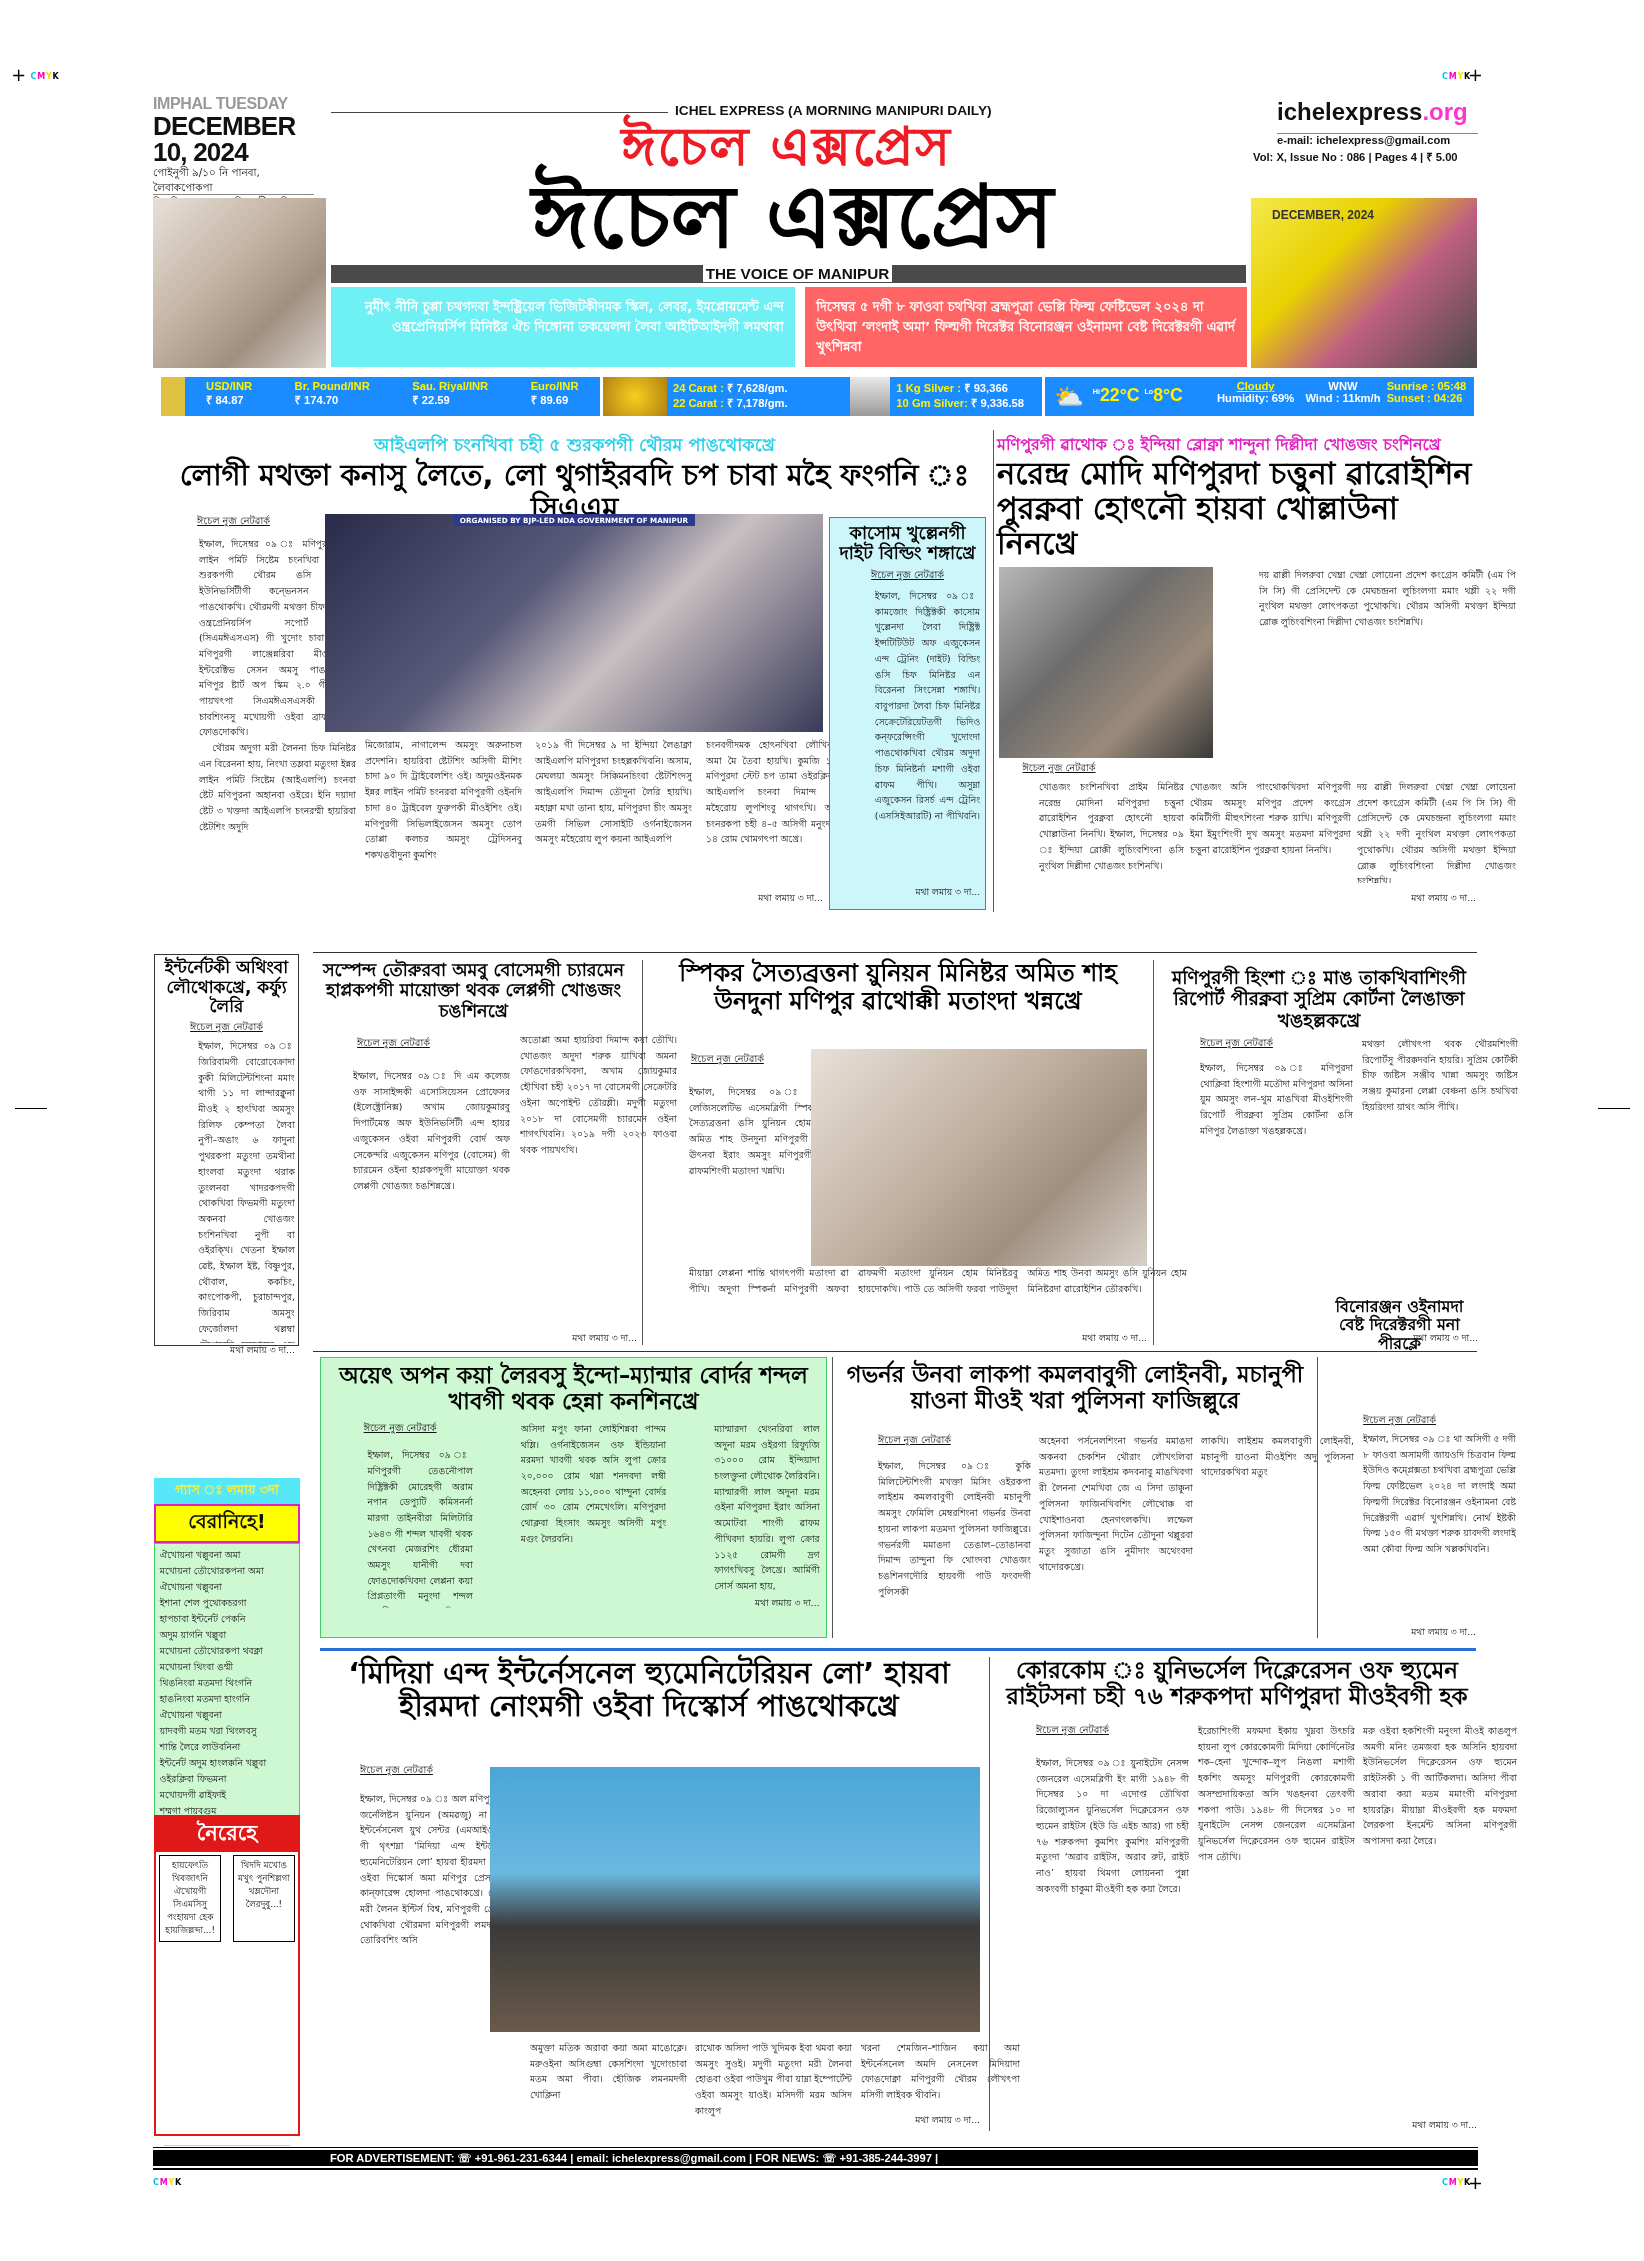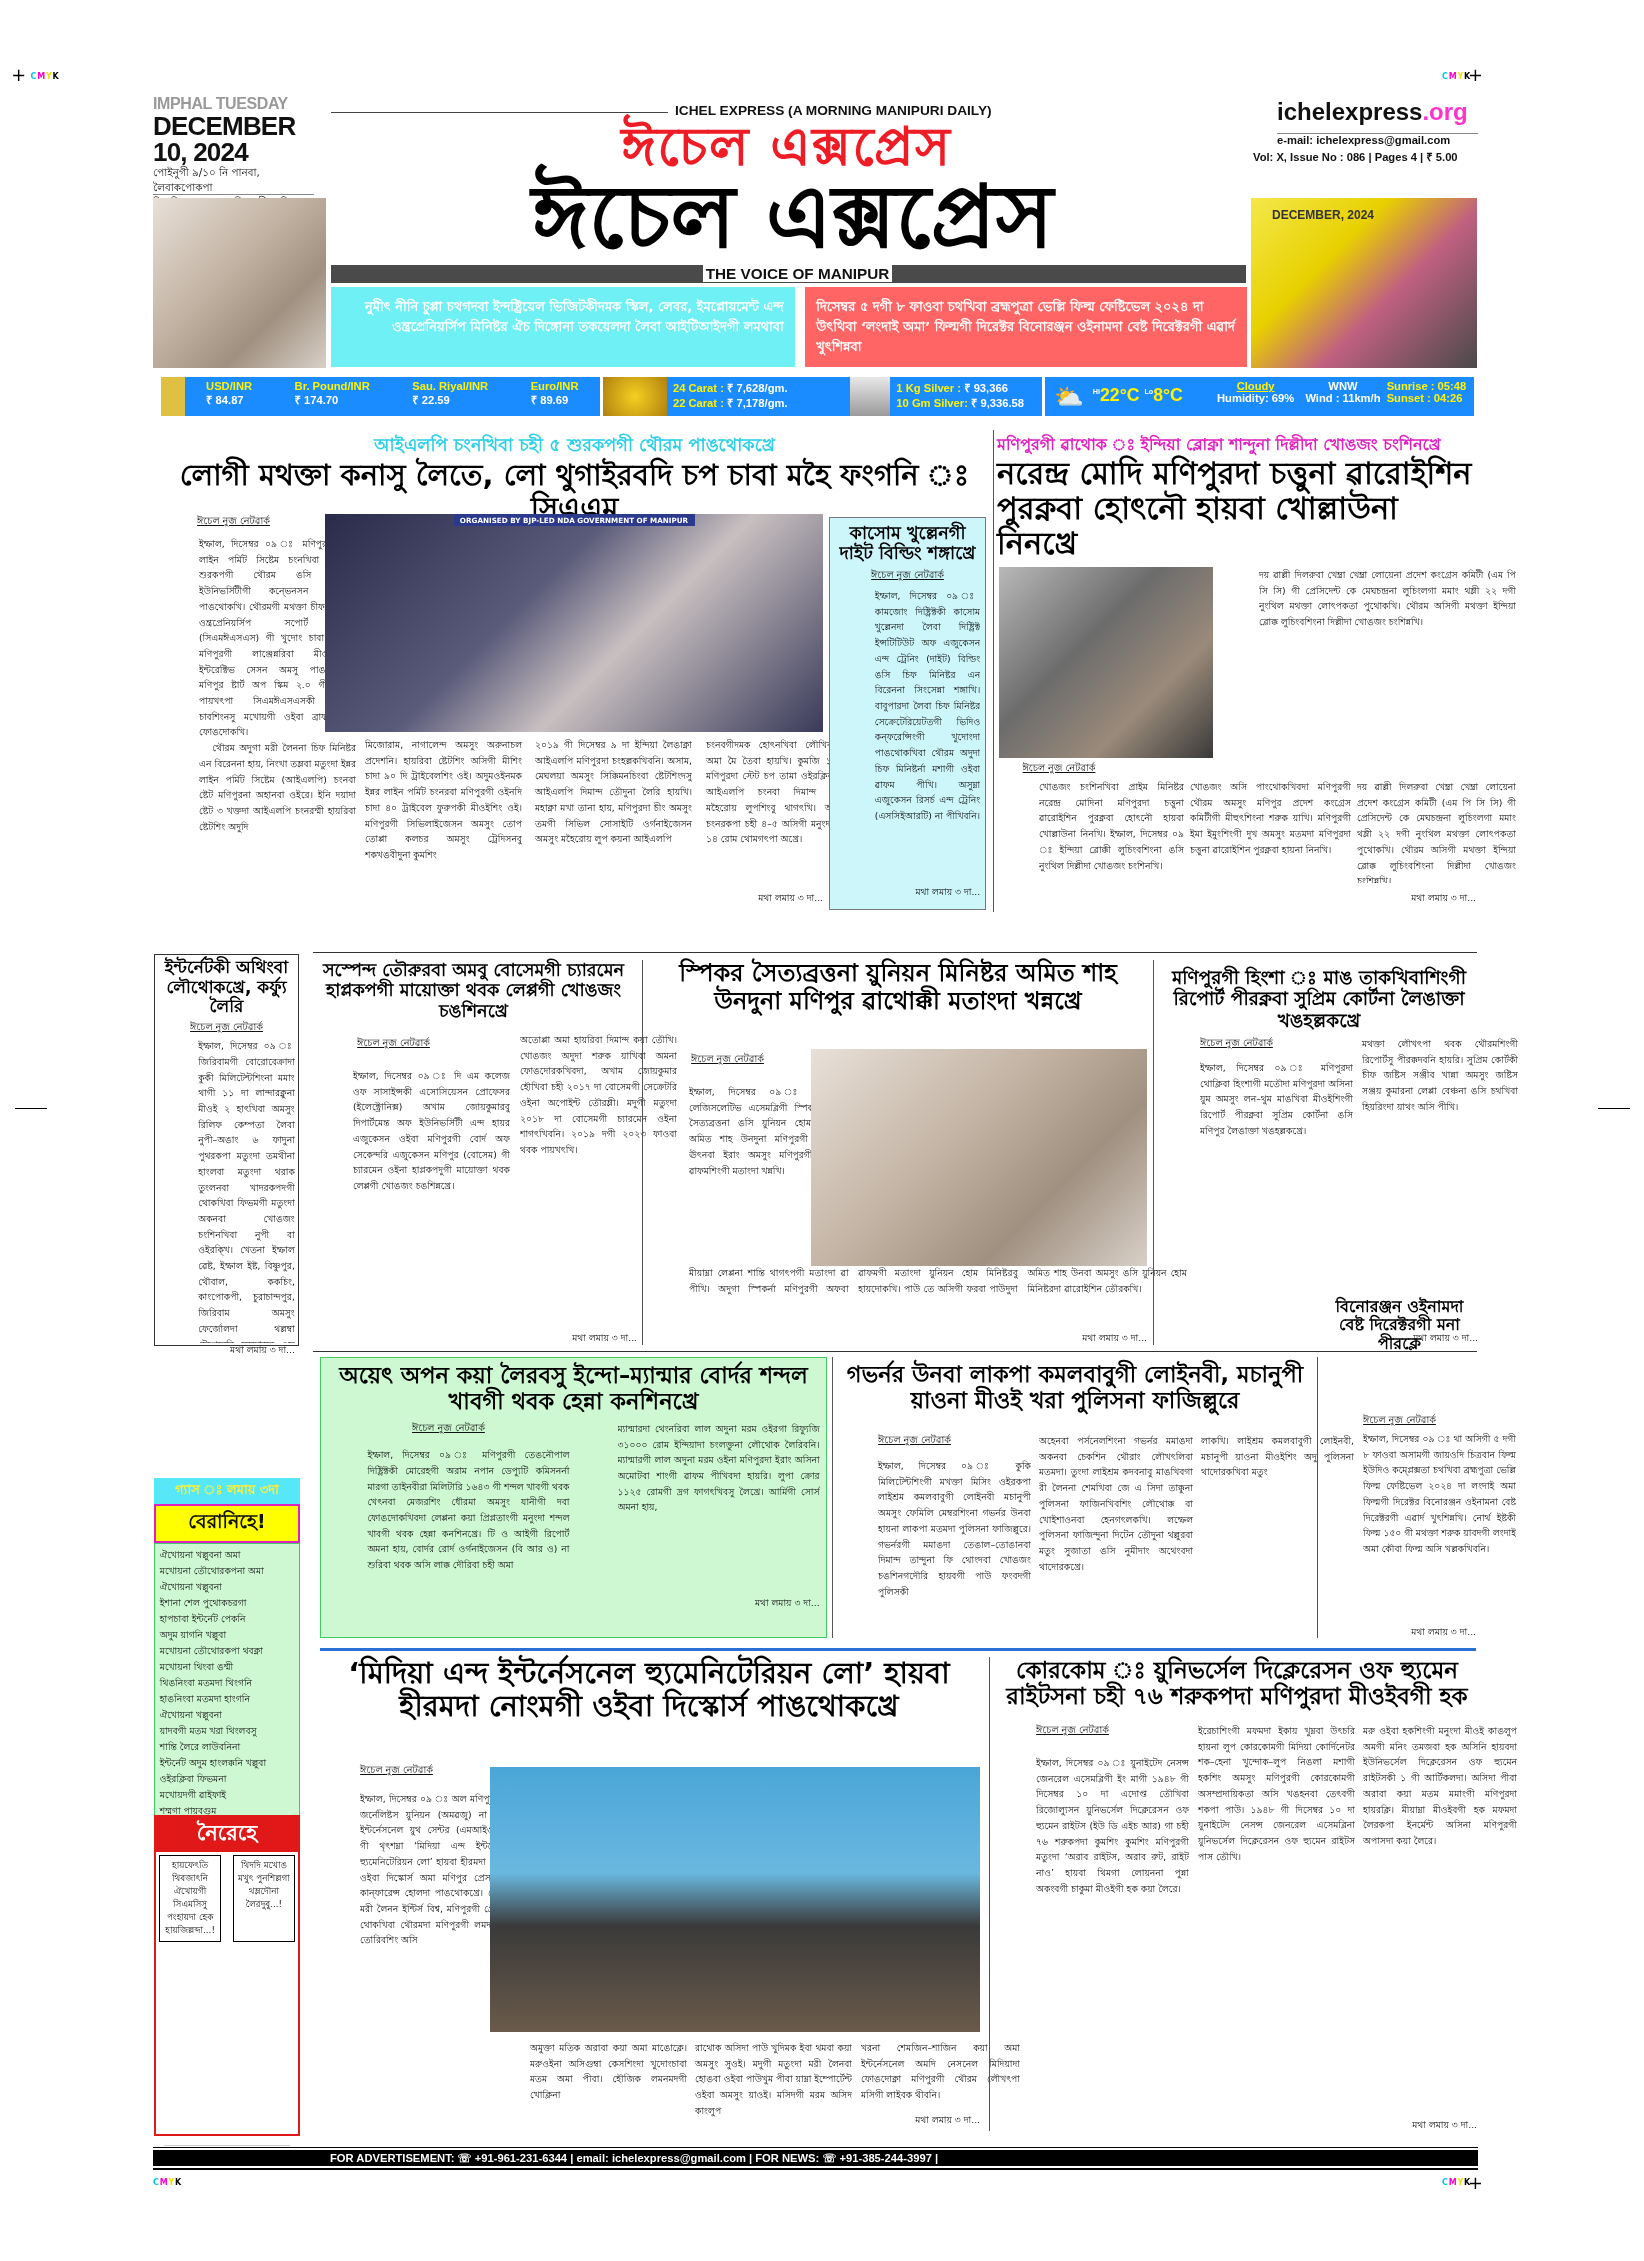--- a/index.html
+++ b/index.html
@@ -225,20 +225,21 @@
   <div style="height:193px;margin:8px;border-bottom:0.8px solid #ccc;"></div>
 </div>
 
 <div class="abs box-green" style="left:320px;top:1357px;width:507px;height:281px;padding:4.8px 6.4px;">
   <div class="hl" style="font-size:22.5px;">অয়েৎ অপন কয়া লৈরবসু ইন্দো–ম্যান্মার বোর্দর শন্দল খাবগী থবক হেন্না কনশিনখ্রে</div>
   <div style="display:flex;gap:8px;margin-top:6.4px;">
     <div style="flex:1;">
       <div class="byline">ঈচেল নুজ নেটৱার্ক</div>
       <div class="body" style="height:161px;overflow:hidden;margin-top:11.2px;">ইম্ফাল, দিসেম্বর ০৯ ঃ মণিপুরগী তেঙনৌপাল দিষ্ট্রিক্টকী মোরেহগী অরাম নপান ডেপ্যুটি কমিসনর্না মারগা তাইনবীরা মিলিটারি ১৬৪৩ গী শন্দল খাবগী থবক খেৎনবা মেজরশিং ধৌরমা অমসুং যানীগী দবা ফোঙদোকখিবদা লেপ্পনা কয়া প্রিপ্লতাংগী মনুংদা শন্দল খাবগী থবক হেন্না কনশিনখ্রে। টি ও আইগী রিপোর্ট অমনা হায়, বোর্দর রোর্দ ওর্গনাইজেসন (বি আর ও) না শুরিবা থবক অসি লাক্ক দৌরিবা চহী অমা</div>
     </div>
+    <div class="body" style="flex:1;height:193px;overflow:hidden;">অসিদা মপুং ফানা লোইশিন্নবা পান্দম থম্লি। ওর্গনাইজেসন ওফ ইন্ডিয়ানা মরমদা খাবগী থবক অসি লুপা ক্রোর ২০,০০০ রোম থম্না শনদবদা লম্বী অহেনবা লোয় ১১,০০০ থাম্দুনা বোর্দর রোর্দ ৩০ রোম শেমখেৎলি। মণিপুরদা থোক্লবা হিংসাং অমসুং অসিগী মপুং মগুং লৈরবনি।</div>
     <div style="flex:1;">
       <div class="body" style="height:175px;overflow:hidden;">ম্যান্মারদা থেংনরিবা লাল অদুনা মরম ওইরগা রিফ্যুজি ৩১০০০ রোম ইন্দিয়াদা চংলক্তুনা লৌথোক লৈরিবনি। ম্যান্মারগী লাল অদুনা মরম ওইনা মণিপুরদা ইরাং অসিনা অমোটবা শাংগী ৱাফম পীখিবদা হায়রি। লুপা ক্রোর ১১২৫ রোমগী দ্রগ ফাগৎখিবসু লৈখ্রে। আর্মিগী সোর্স অমনা হায়,</div>
       <div class="more">মথা লমায় ৩ দা...</div>
     </div>
   </div>
 </div>
 
 <div class="abs vrule" style="left:832px;top:1357px;height:281px;"></div>
 <div class="abs hl" style="left:838px;top:1362px;width:474px;font-size:22.5px;">গভর্নর উনবা লাকপা কমলবাবুগী লোইনবী, মচানুপী য়াওনা মীওই খরা পুলিসনা ফাজিল্লুরে</div>
 <div class="abs byline" style="left:838px;top:1433px;width:153px;">ঈচেল নুজ নেটৱার্ক</div>

